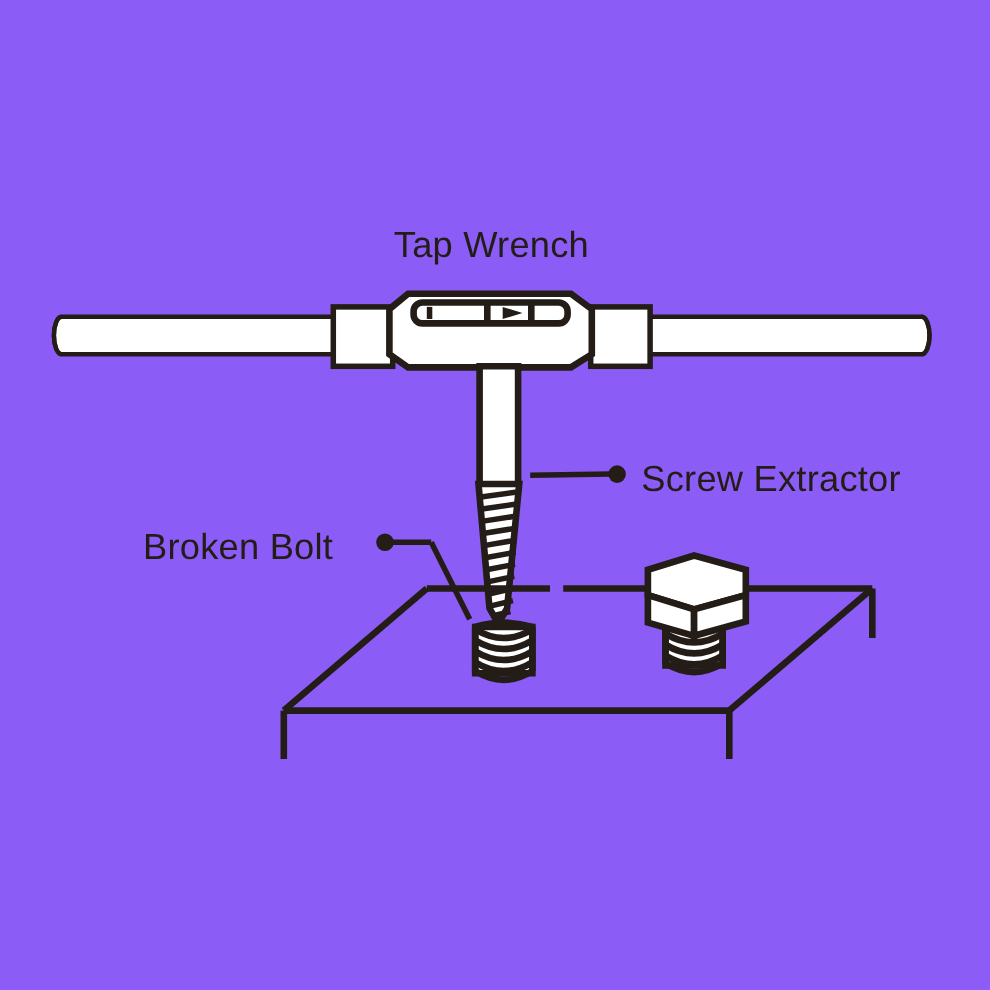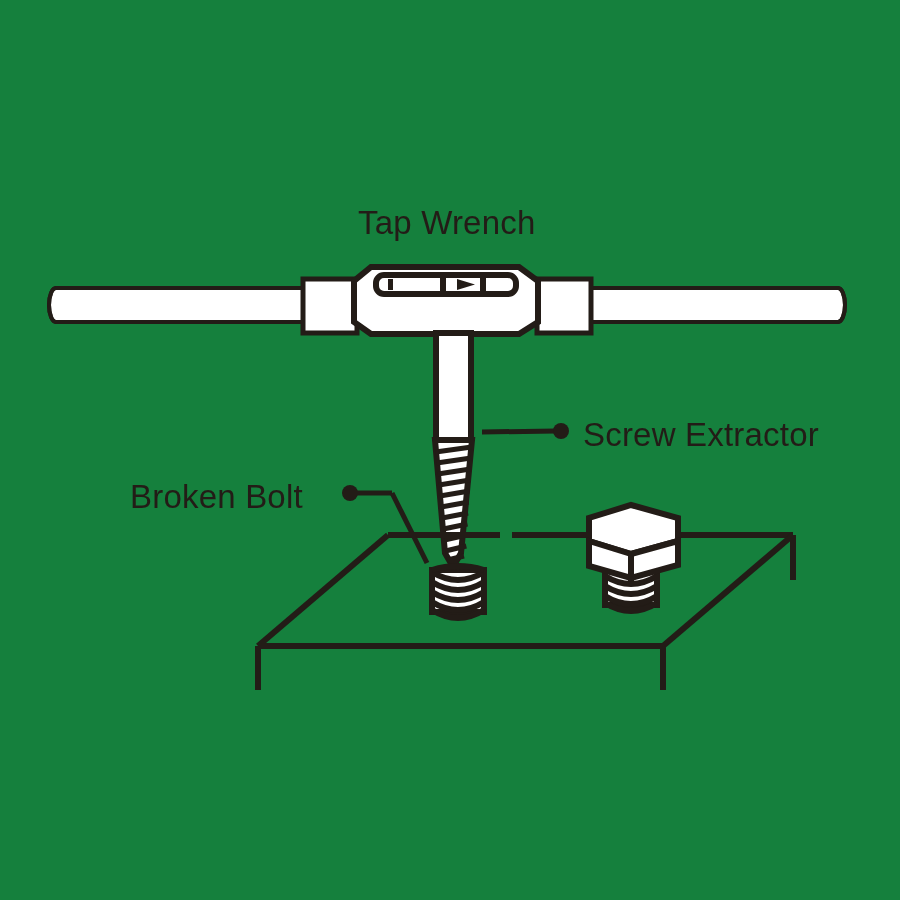--- a/index.html
+++ b/index.html
@@ -11,21 +11,21 @@
   body {
     width: 900px;
     height: 900px;
     font-family: "Liberation Sans", sans-serif;
     overflow: hidden;
   }
   #diagram-root {
     position: relative;
     width: 900px;
     height: 900px;
-    background: #15803d;
+    background: #8b5cf6;
   }
   svg#diagram-svg {
     display: block;
     width: 900px;
     height: 900px;
   }
   .stroke {
     fill: none;
     stroke: #231c17;
     stroke-linecap: butt;

